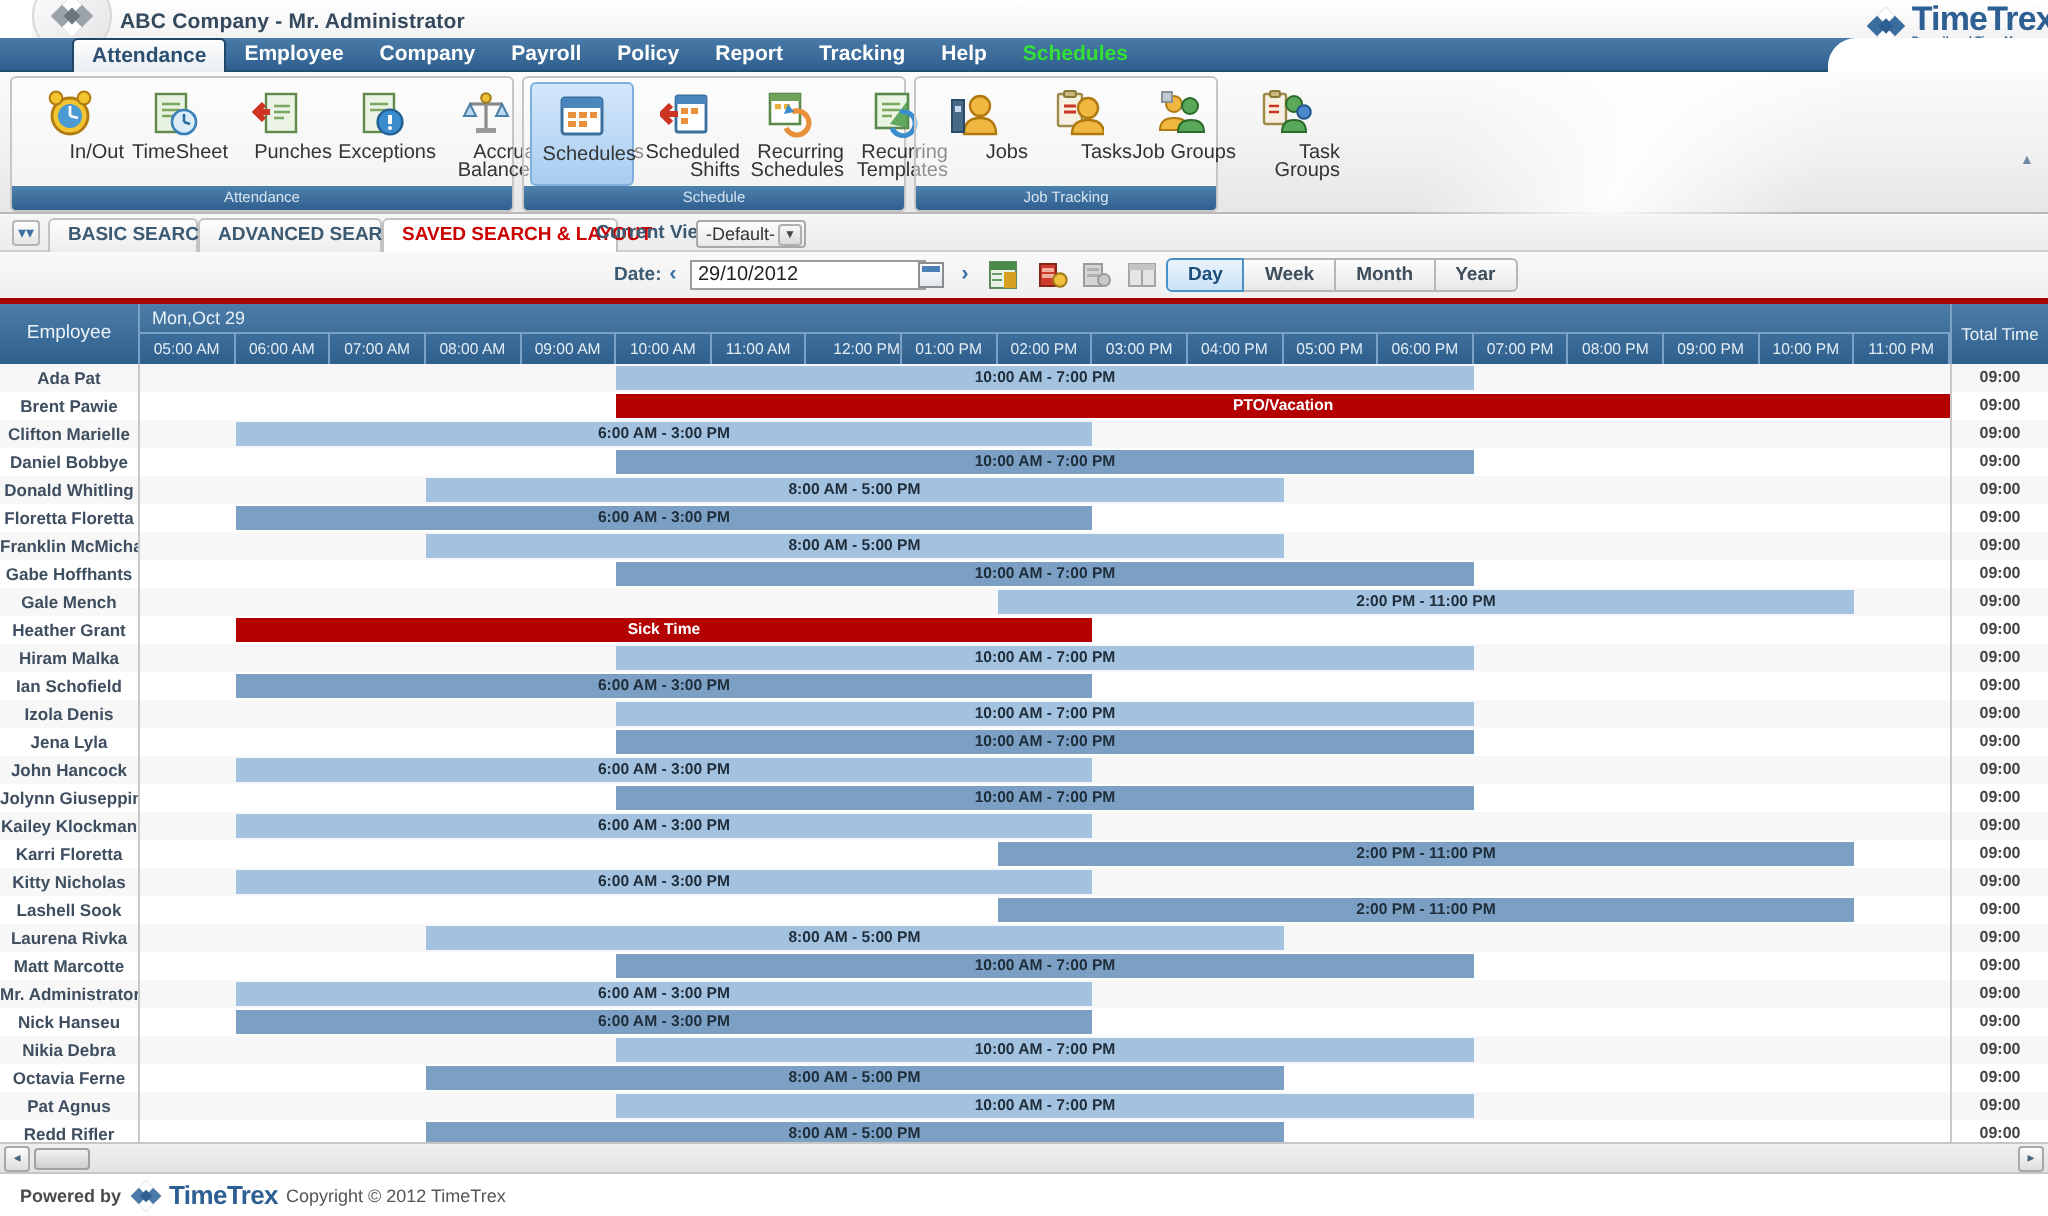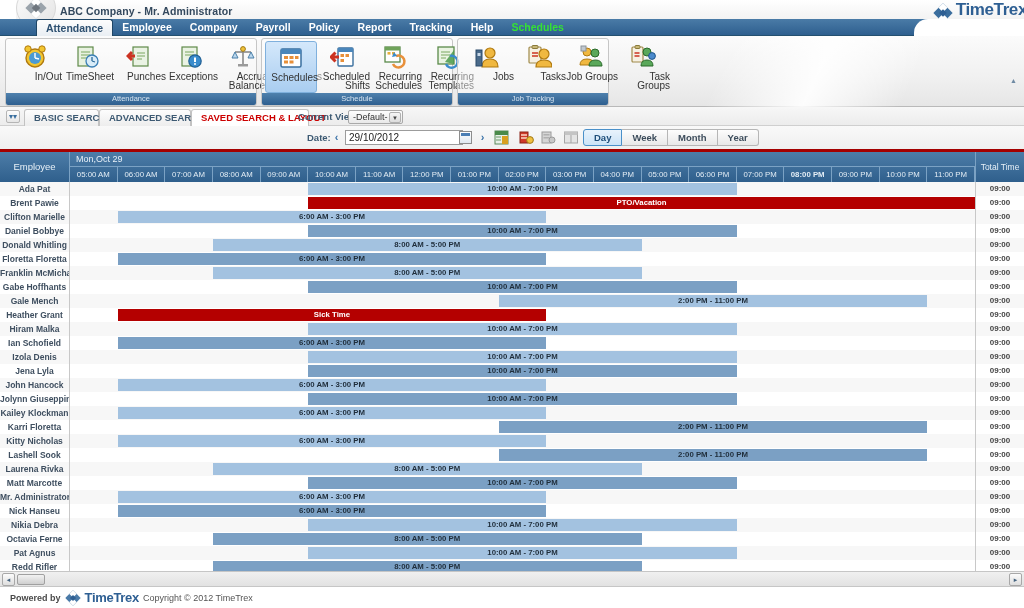--- a/index.html
+++ b/index.html
@@ -581,29 +581,29 @@
       <div class="emp-h">Employee</div>
       <div class="day-h">Mon,Oct 29</div>
       <div class="hour-cells" id="hour-cells">
           <div class="hour-cell" style="width: 47.6316px;">05:00 AM</div>
           <div class="hour-cell" style="width: 47.6316px;">06:00 AM</div>
           <div class="hour-cell" style="width: 47.6316px;">07:00 AM</div>
           <div class="hour-cell" style="width: 47.6316px;">08:00 AM</div>
           <div class="hour-cell" style="width: 47.6316px;">09:00 AM</div>
           <div class="hour-cell" style="width: 47.6316px;">10:00 AM</div>
           <div class="hour-cell" style="width: 47.6316px;">11:00 AM</div>
-          <div class="hour-cell" style="width: 47.6316px;">12:00 PM</div>
+          <div class="hour-cell" style="width: 47.6316px; text-align: right;">12:00 PM</div>
           <div class="hour-cell" style="width: 47.6316px;">01:00 PM</div>
           <div class="hour-cell" style="width: 47.6316px;">02:00 PM</div>
           <div class="hour-cell" style="width: 47.6316px;">03:00 PM</div>
           <div class="hour-cell" style="width: 47.6316px;">04:00 PM</div>
           <div class="hour-cell" style="width: 47.6316px;">05:00 PM</div>
           <div class="hour-cell" style="width: 47.6316px;">06:00 PM</div>
           <div class="hour-cell" style="width: 47.6316px;">07:00 PM</div>
-          <div class="hour-cell" style="width: 47.6316px; font-weight: bold;">08:00 PM</div>
+          <div class="hour-cell" style="width: 47.6316px;">08:00 PM</div>
           <div class="hour-cell" style="width: 47.6316px;">09:00 PM</div>
           <div class="hour-cell" style="width: 47.6316px;">10:00 PM</div>
           <div class="hour-cell" style="width: 47.6316px;">11:00 PM</div>
         </div>
       <div class="tt-h">Total Time</div>
     </div>
     <div class="rows" id="grid-rows">
         <div class="row even">
           <div class="ename">Ada Pat</div>
           <div class="track">

